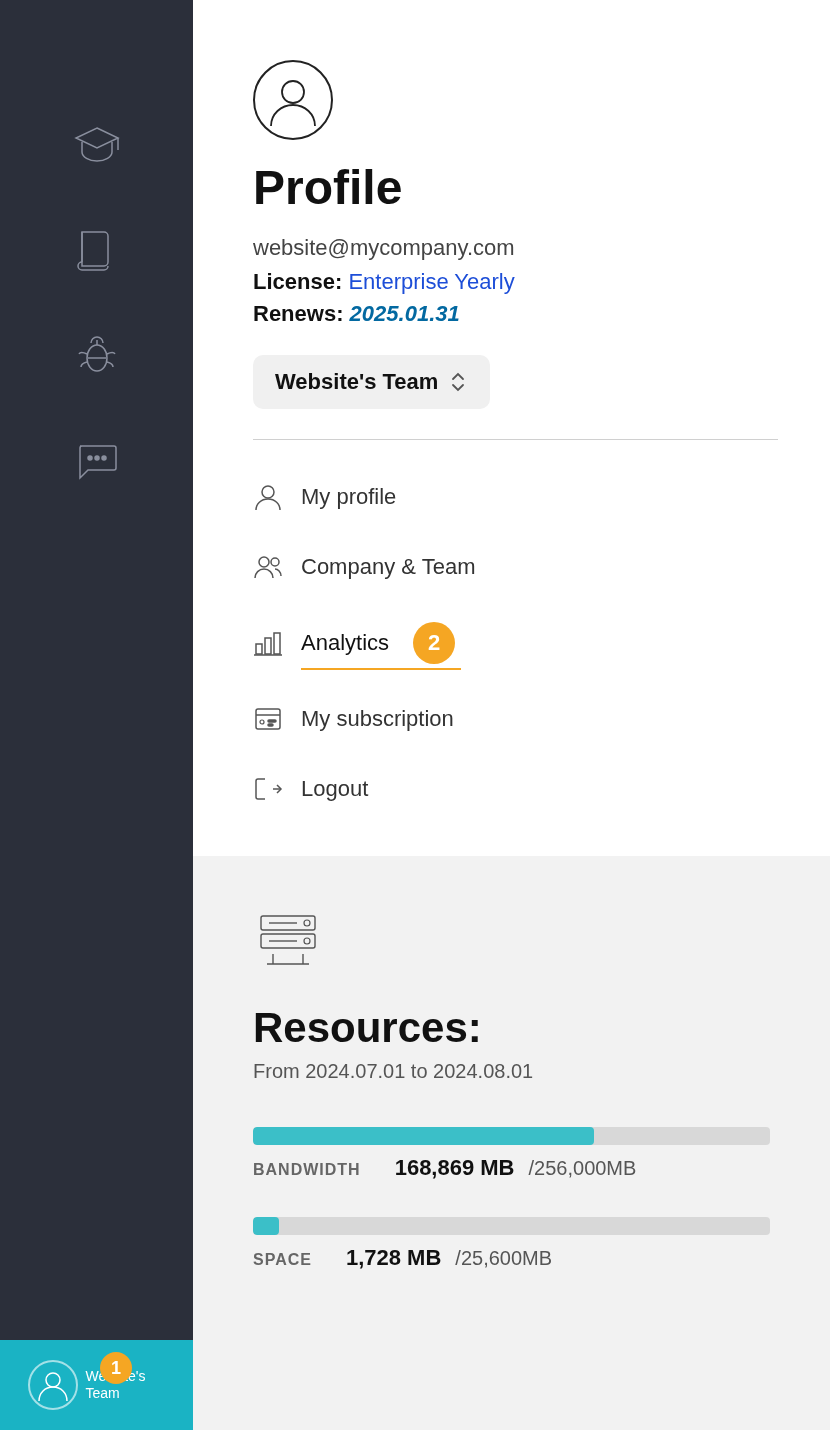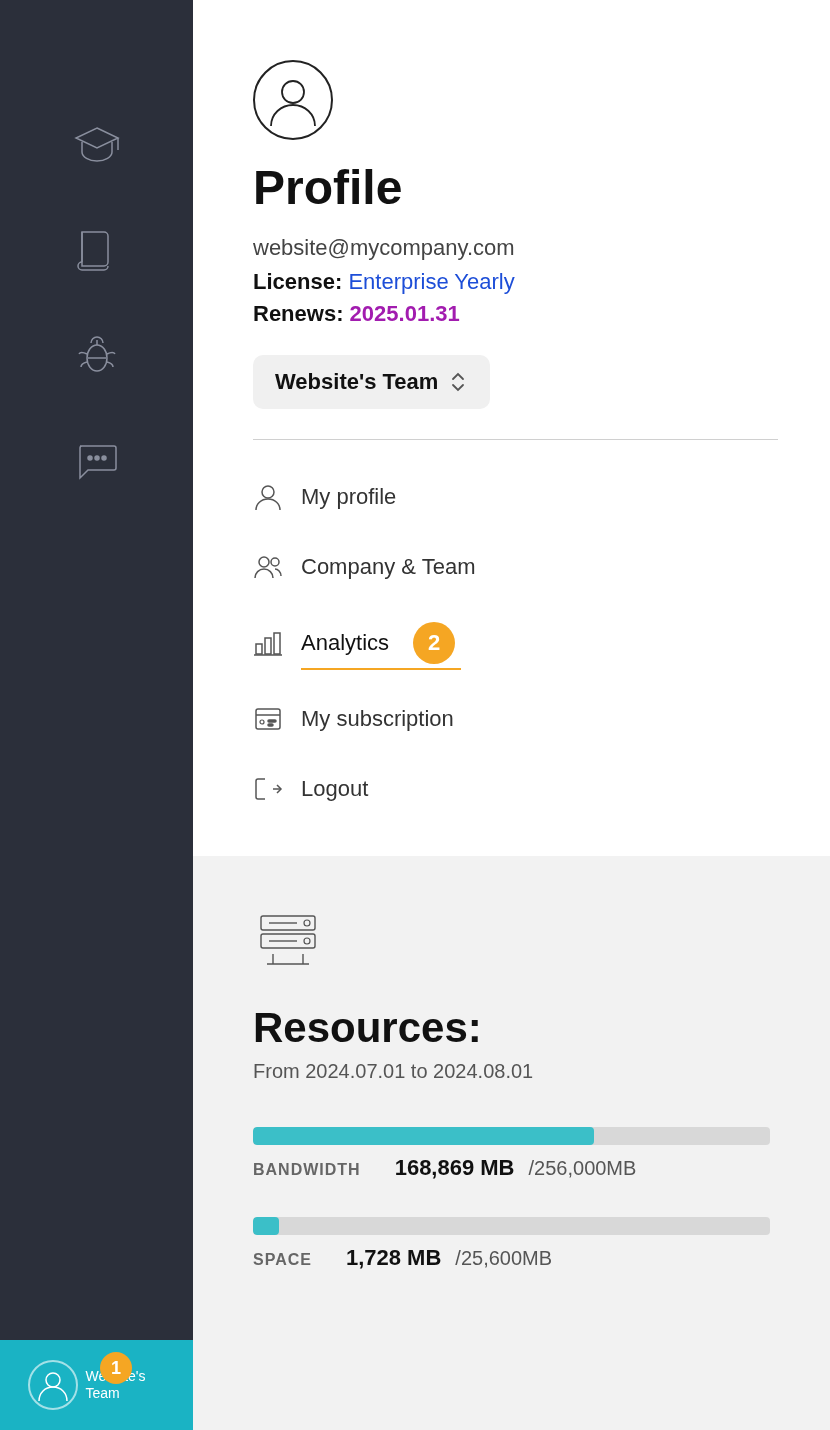--- a/index.html
+++ b/index.html
@@ -365,21 +365,21 @@
 
     <h1 class="profile-title">Profile</h1>
 
     <p class="profile-email">website@mycompany.com</p>
     <p class="profile-license">
       <span>License:</span>
       <span style="font-weight:400;color:#1d4ed8;">Enterprise Yearly</span>
     </p>
     <p class="profile-renews">
       <span>Renews:</span>
-      <span style="font-weight:700;color:#a21caf;">2025.01.31</span>
+      <span style="font-weight:700;color:#0369a1;font-style:italic;">2025.01.31</span>
     </p>
 
     <button class="team-selector">
       <span>Website's Team</span>
       <svg viewBox="0 0 20 20">
         <path d="M5 7l5-5 5 5M5 13l5 5 5-5" stroke="#555" stroke-width="1.8" fill="none" stroke-linecap="round"></path>
       </svg>
     </button>
 
     <hr class="divider">

